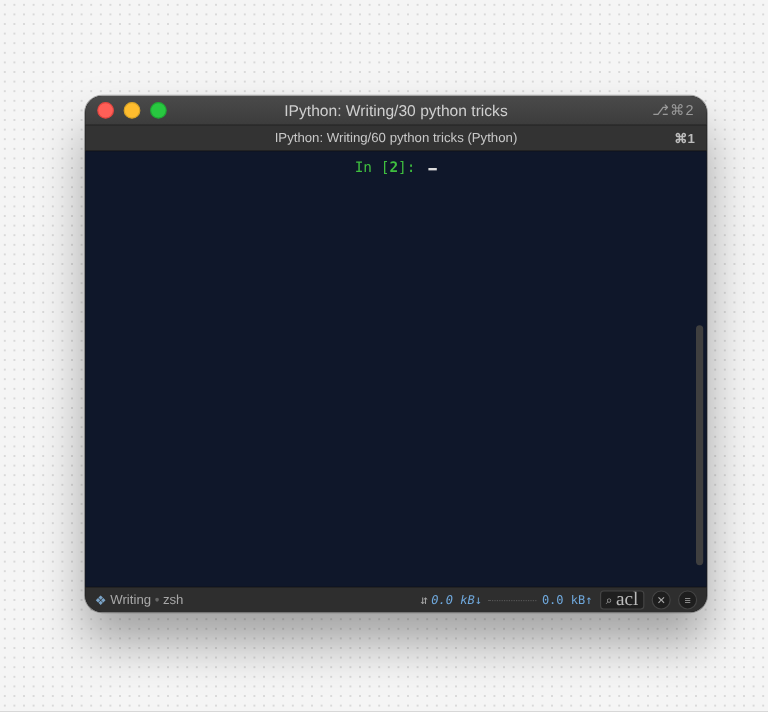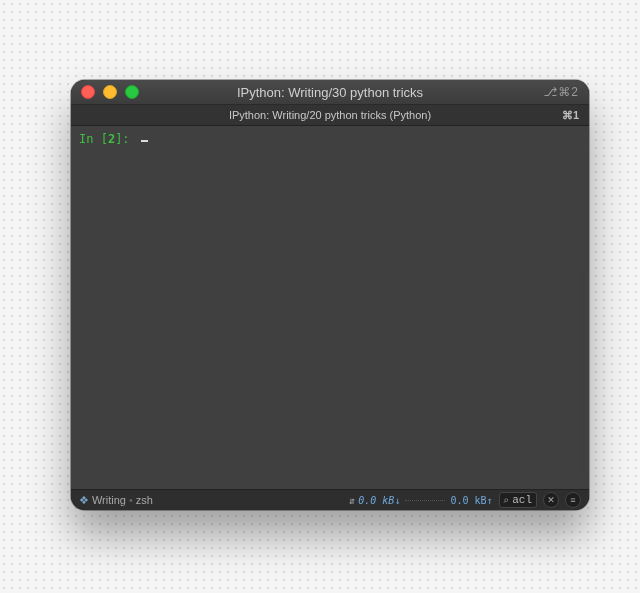--- a/index.html
+++ b/index.html
@@ -48,26 +48,27 @@
     border-bottom:1px solid #222;
     display:flex;align-items:center;
     position:relative;
     flex:0 0 auto;
     font-size:11px;color:#c8c8c8;
   }
   .tabbar-title{position:absolute;left:0;right:0;text-align:center;pointer-events:none;}
   .tabbar-right{margin-left:auto;margin-right:10px;color:#bdbdbd;font-weight:600;}
   .terminal{
     flex:1 1 auto;
-    background:#404040;
+    background:#0f172a;
     position:relative;
     font-family:Menlo,Consolas,monospace;
     font-size:12px;
     color:#ddd;
     padding:6px 8px;
+    text-align:center;
   }
   .prompt-in{color:#3fbf3f;}
   .prompt-num{color:#3fbf3f;font-weight:bold;}
   .cursor{display:inline-block;width:7px;height:2px;background:#dcdcdc;vertical-align:baseline;margin-left:4px;position:relative;top:-1px;}
   .scrollbar{
     position:absolute;right:3px;top:40%;
     width:6px;height:55%;
     background:#3f3f3f;border-radius:3px;
   }
   .statusbar{
@@ -83,21 +84,21 @@
   .statusbar .spacer{flex:1;}
   .status-seg{display:flex;align-items:center;gap:3px;}
   .dot-sep{color:#666;}
   .cpu-und{display:inline-block;width:40px;border-bottom:1px dotted #555;height:1px;vertical-align:middle;margin:0 2px;}
   .search-box{
     display:flex;align-items:center;gap:3px;
     background:#1f1f1f;border:1px solid #444;border-radius:3px;
     padding:0 4px;height:14px;
   }
   .search-icon{font-size:10px;color:#aaa;}
-  .search-text{color:#bbb;font-family:Liberation Mono, monospace;font-size:11px;}
+  .search-text{color:#bbb;font-family:Liberation Serif, serif;font-size:16px;}
   .round-btn{
     width:14px;height:14px;border-radius:50%;
     background:#1e1e1e;border:1px solid #444;
     display:flex;align-items:center;justify-content:center;
     font-size:9px;color:#aaa;
   }
   .net-down{color:#6fa8dc;font-style:italic;}
   .net-up{color:#6fa8dc;}
   .python-icon{color:#7aa3c7;}
   .mono{font-family:Menlo,Consolas,monospace;font-size:10px;}
@@ -112,21 +113,21 @@
       <div class="traffic">
         <div class="tl red"></div>
         <div class="tl yellow"></div>
         <div class="tl green"></div>
       </div>
       <div class="titlebar-title">IPython: Writing/30 python tricks</div>
       <div class="titlebar-right">⎇⌘2</div>
     </div>
 
     <div class="tabbar">
-      <div class="tabbar-title">IPython: Writing/20 python tricks (Python)</div>
+      <div class="tabbar-title">IPython: Writing/60 python tricks (Python)</div>
       <div class="tabbar-right">⌘1</div>
     </div>
 
     <div class="terminal">
       <span class="prompt-in">In [</span><span class="prompt-num">2</span><span class="prompt-in">]:</span>
       <span class="cursor"></span>
       <div class="scrollbar"></div>
     </div>
 
     <div class="statusbar">

